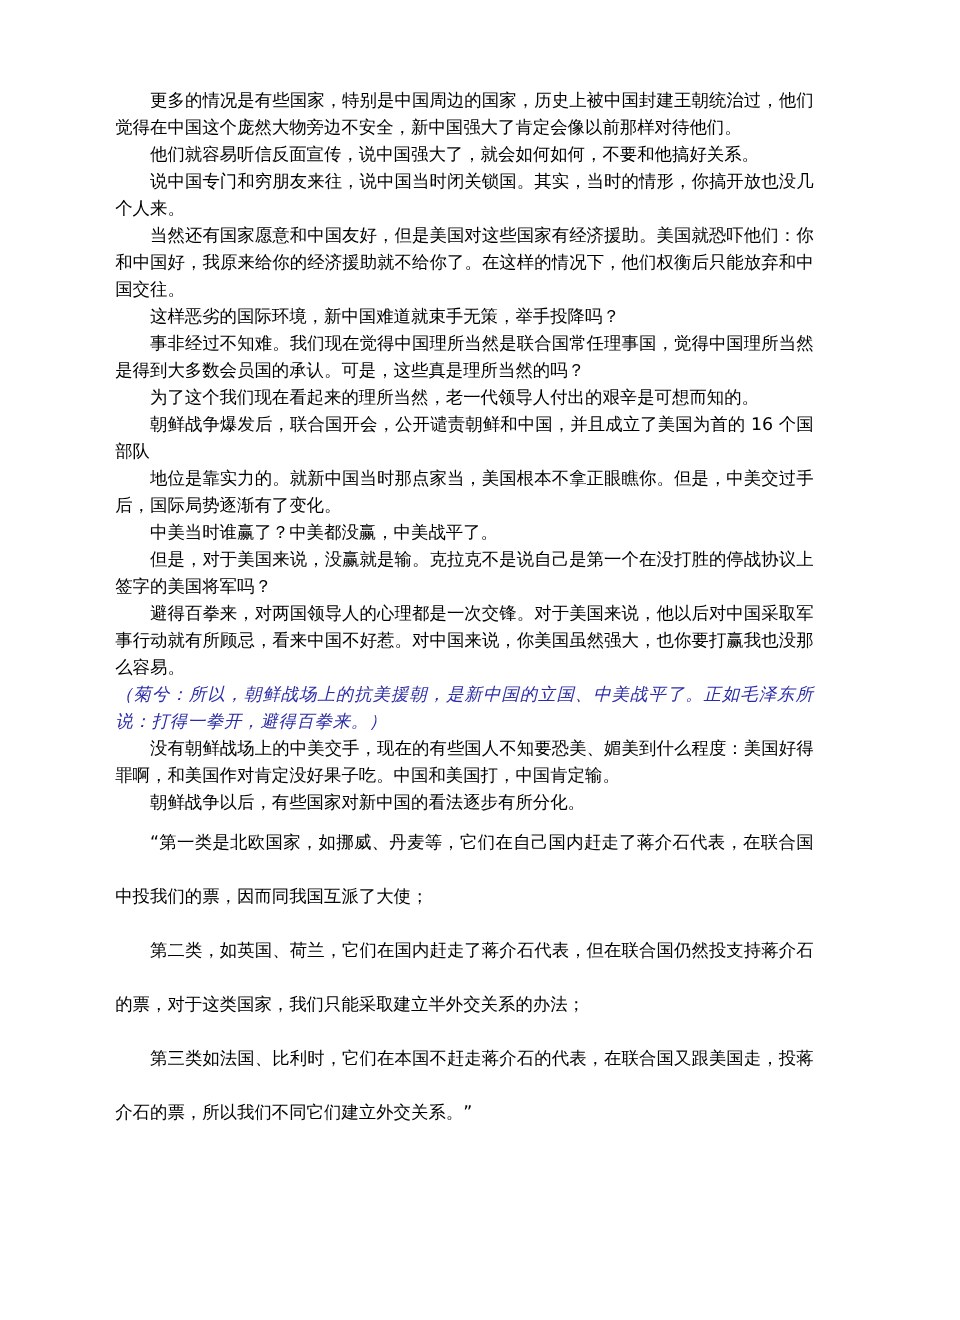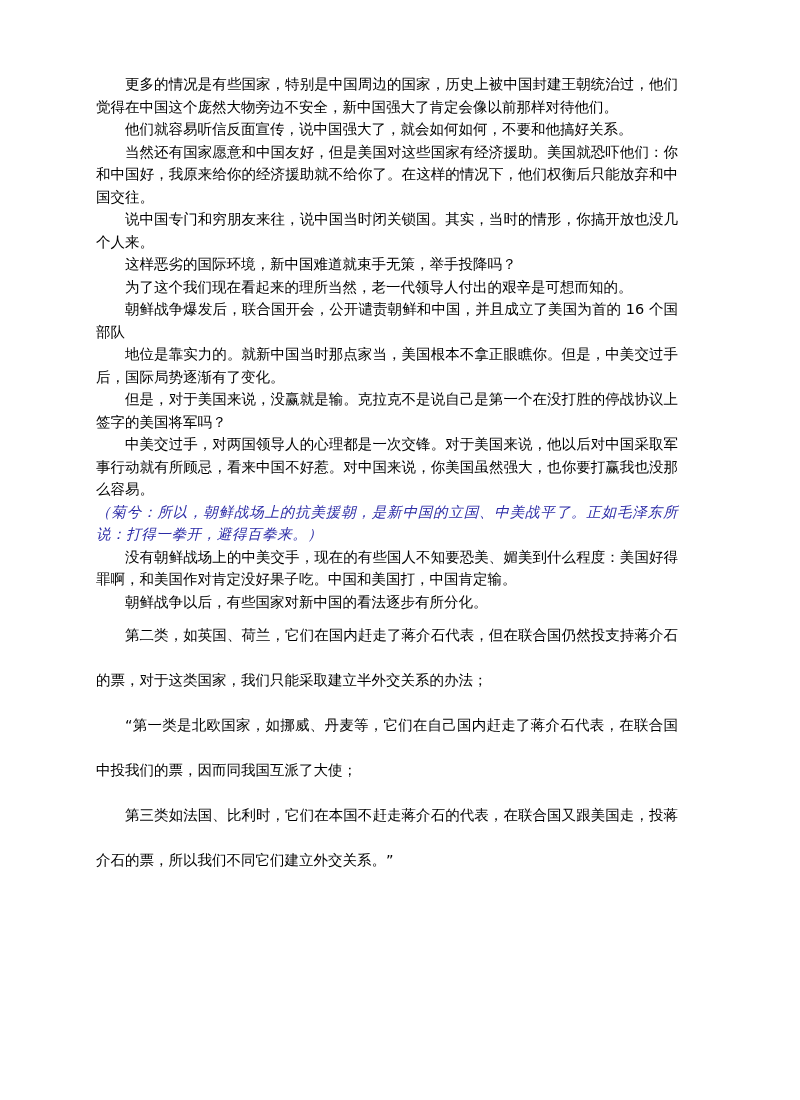--- a/index.html
+++ b/index.html
@@ -44,28 +44,30 @@
     line-height: 45px;
   }
 </style>
 </head>
 <body>
 
 <div class="page" style="background: rgb(255, 255, 255); color: rgb(0, 0, 0); --note-color: #2B2BA6;">
   <div id="doc-body">
       <p class="body">更多的情况是有些国家，特别是中国周边的国家，历史上被中国封建王朝统治过，他们觉得在中国这个庞然大物旁边不安全，新中国强大了肯定会像以前那样对待他们。</p>
       <p class="body">他们就容易听信反面宣传，说中国强大了，就会如何如何，不要和他搞好关系。</p>
+      <p class="body">说中国专门和穷朋友来往，说中国当时闭关锁国。其实，当时的情形，你搞开放也没几个人来。</p>
       <p class="body">当然还有国家愿意和中国友好，但是美国对这些国家有经济援助。美国就恐吓他们：你和中国好，我原来给你的经济援助就不给你了。在这样的情况下，他们权衡后只能放弃和中国交往。</p>
-      <p class="body">说中国专门和穷朋友来往，说中国当时闭关锁国。其实，当时的情形，你搞开放也没几个人来。</p>
       <p class="body">这样恶劣的国际环境，新中国难道就束手无策，举手投降吗？</p>
+      <p class="body">事非经过不知难。我们现在觉得中国理所当然是联合国常任理事国，觉得中国理所当然是得到大多数会员国的承认。可是，这些真是理所当然的吗？</p>
       <p class="body">为了这个我们现在看起来的理所当然，老一代领导人付出的艰辛是可想而知的。</p>
       <p class="body">朝鲜战争爆发后，联合国开会，公开谴责朝鲜和中国，并且成立了美国为首的 16 个国部队</p>
       <p class="body">地位是靠实力的。就新中国当时那点家当，美国根本不拿正眼瞧你。但是，中美交过手后，国际局势逐渐有了变化。</p>
+      <p class="body">中美当时谁赢了？中美都没赢，中美战平了。</p>
       <p class="body">但是，对于美国来说，没赢就是输。克拉克不是说自己是第一个在没打胜的停战协议上签字的美国将军吗？</p>
-      <p class="body">中美交过手，对两国领导人的心理都是一次交锋。对于美国来说，他以后对中国采取军事行动就有所顾忌，看来中国不好惹。对中国来说，你美国虽然强大，也你要打赢我也没那么容易。</p>
+      <p class="body">避得百拳来，对两国领导人的心理都是一次交锋。对于美国来说，他以后对中国采取军事行动就有所顾忌，看来中国不好惹。对中国来说，你美国虽然强大，也你要打赢我也没那么容易。</p>
       <p class="note">（菊兮：所以，朝鲜战场上的抗美援朝，是新中国的立国、中美战平了。正如毛泽东所说：打得一拳开，避得百拳来。）</p>
       <p class="body">没有朝鲜战场上的中美交手，现在的有些国人不知要恐美、媚美到什么程度：美国好得罪啊，和美国作对肯定没好果子吃。中国和美国打，中国肯定输。</p>
       <p class="body">朝鲜战争以后，有些国家对新中国的看法逐步有所分化。</p>
+      <p class="quote">“第一类是北欧国家，如挪威、丹麦等，它们在自己国内赶走了蒋介石代表，在联合国中投我们的票，因而同我国互派了大使；</p>
       <p class="quote">第二类，如英国、荷兰，它们在国内赶走了蒋介石代表，但在联合国仍然投支持蒋介石的票，对于这类国家，我们只能采取建立半外交关系的办法；</p>
-      <p class="quote">“第一类是北欧国家，如挪威、丹麦等，它们在自己国内赶走了蒋介石代表，在联合国中投我们的票，因而同我国互派了大使；</p>
       <p class="quote">第三类如法国、比利时，它们在本国不赶走蒋介石的代表，在联合国又跟美国走，投蒋介石的票，所以我们不同它们建立外交关系。”</p>
     </div>
 </div>
 
 </body></html>

